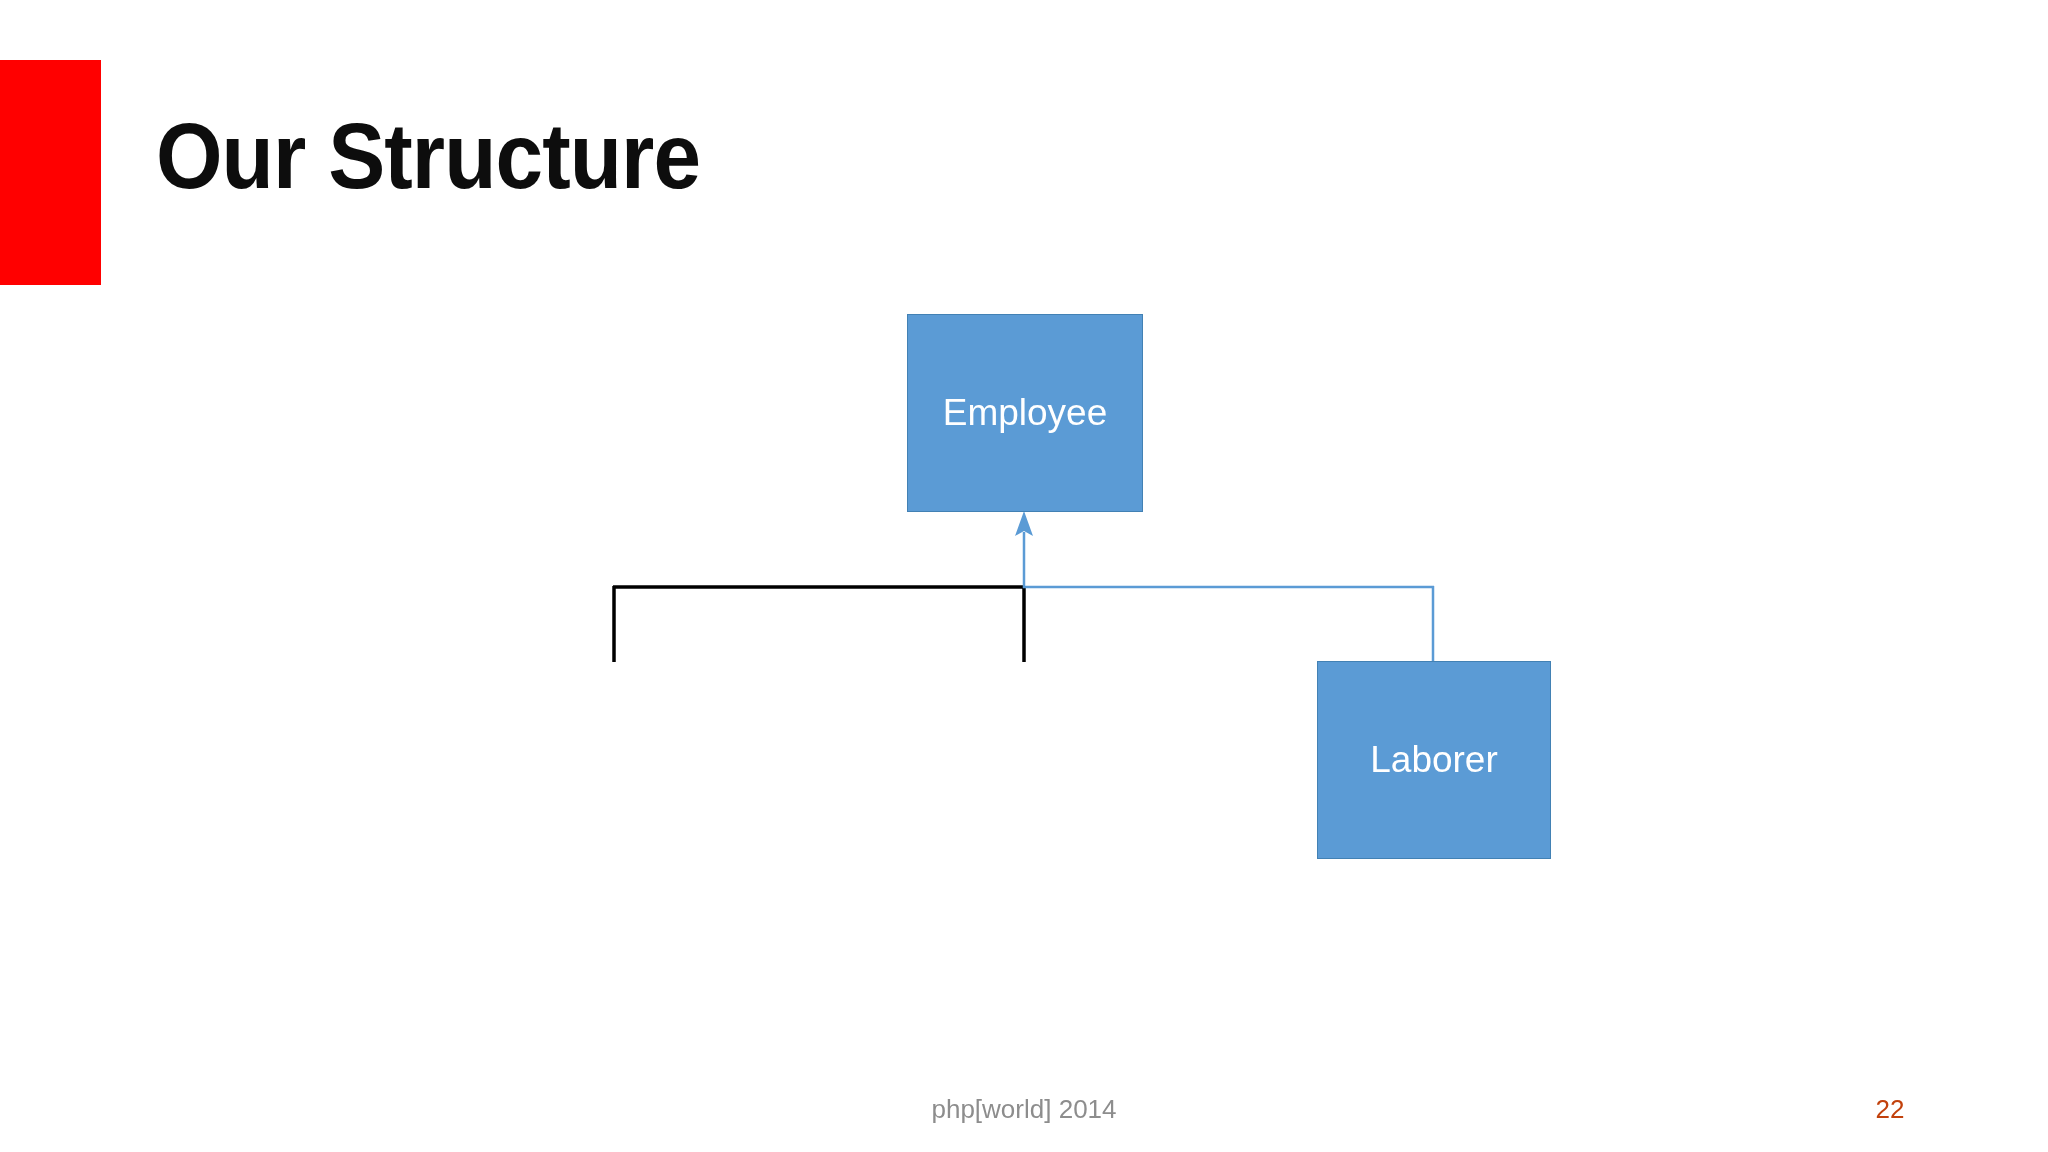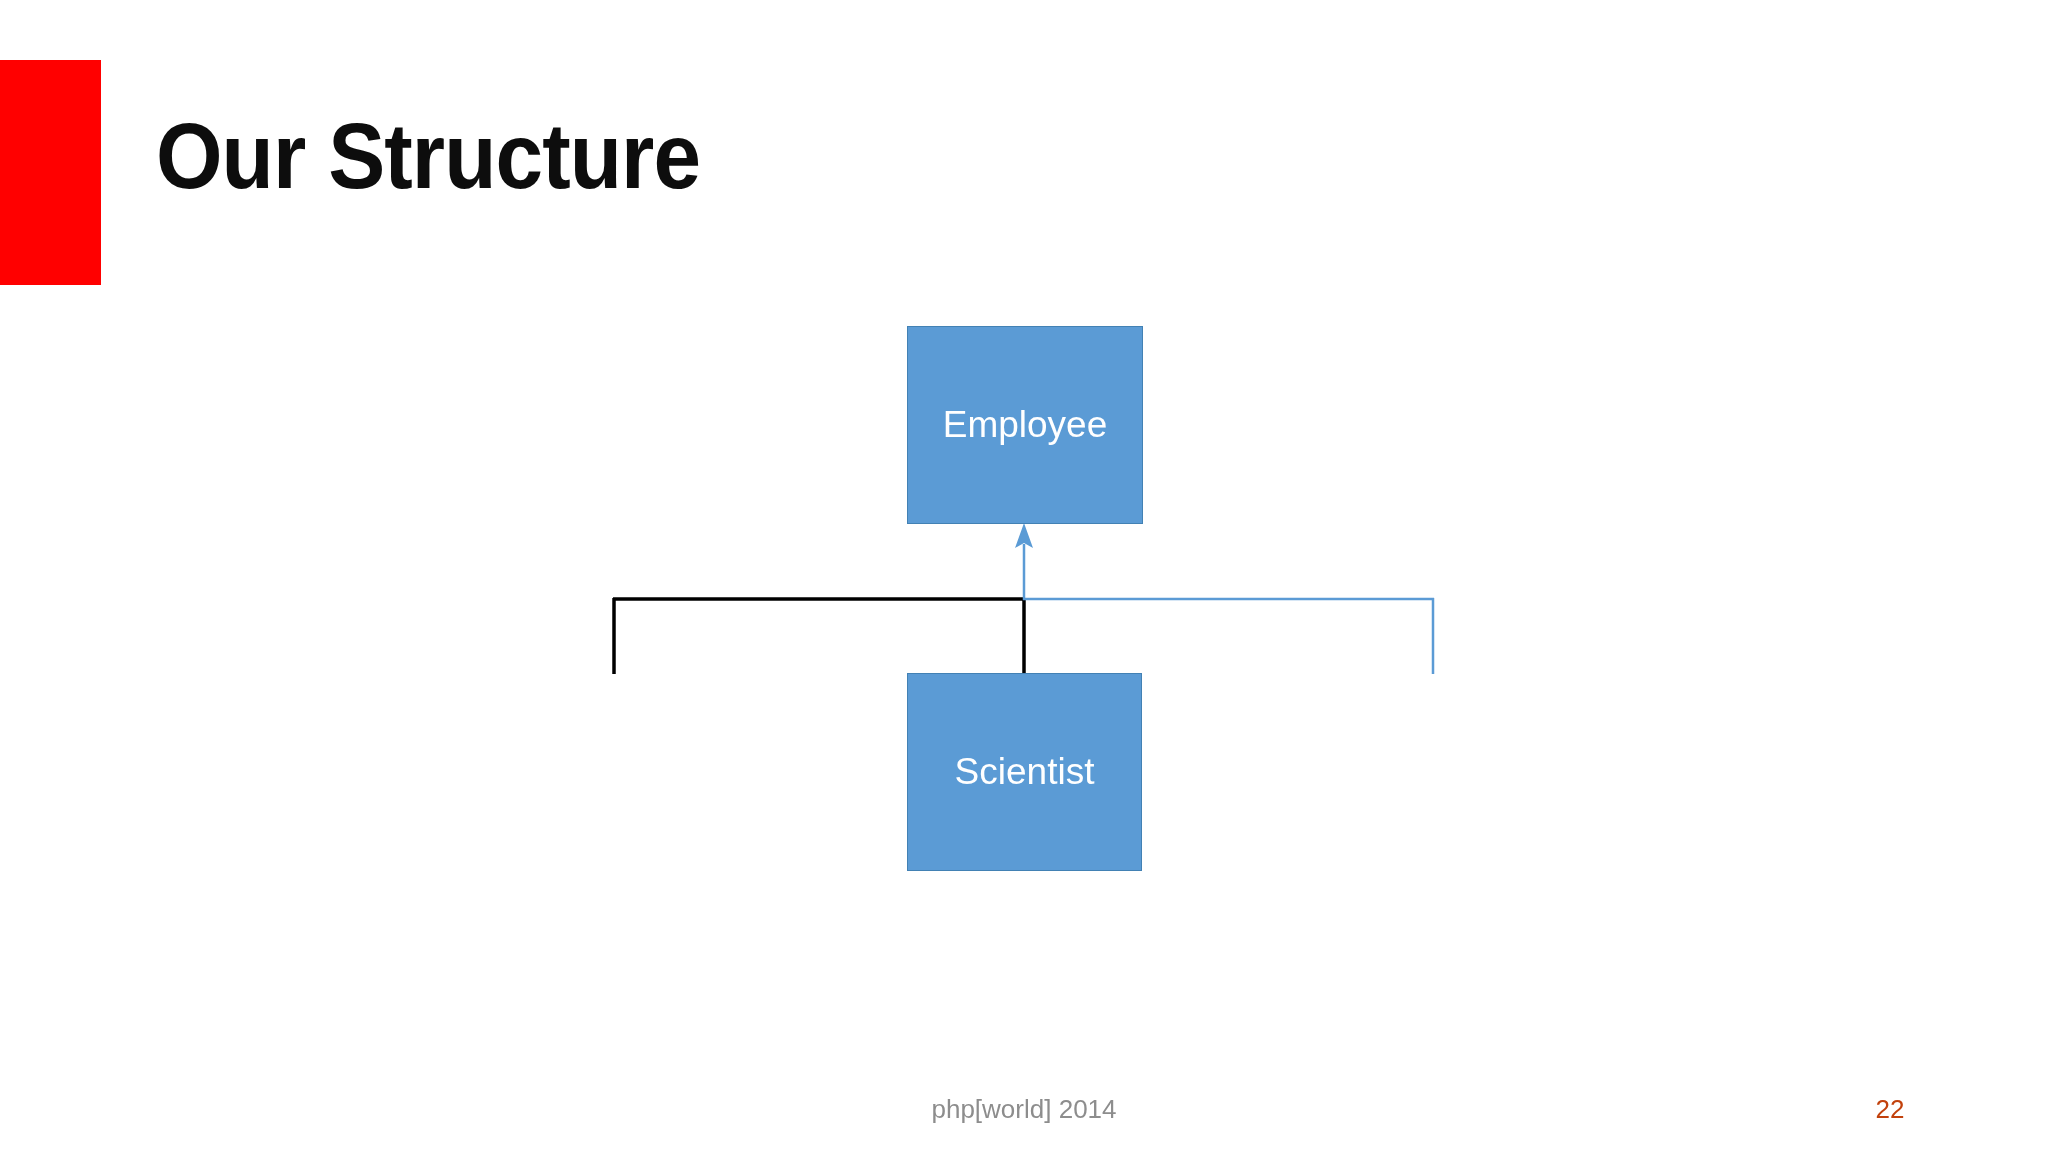--- a/index.html
+++ b/index.html
@@ -43,21 +43,21 @@
     color: #0D0D0D;
     white-space: nowrap;
     transform: scaleX(0.93);
     transform-origin: left top;
   }
 
   
   #diagram {
     position: absolute;
     left: 0;
-    top: 12px;
+    top: 0;
     width: 2048px;
     height: 1100px;
   }
   #connector-svg {
     position: absolute;
     left: 0;
     top: 0;
     width: 2048px;
     height: 1152px;
     pointer-events: none;
@@ -133,24 +133,24 @@
 
       <line x1="1024" y1="588" x2="1024" y2="532" stroke="#5B9BD5" stroke-width="2.5"></line>
       <polygon points="1024,511 1015,536 1024,531 1033,536" fill="#5B9BD5"></polygon>
     </svg>
 
     <div id="node-employee" class="node-box">
       <span class="node-label">Employee</span>
     </div>
 
 
-    <div id="node-scientist" class="node-box">
-      <span class="node-label">Scientist</span>
+
+    <div id="node-laborer" class="node-box">
+      <span class="node-label">Laborer</span>
     </div>
-
 
   </div>
 
   <div id="footer-text">php[world] 2014</div>
 
   <div id="page-number">22</div>
 
 </div>
 
 </body></html>

